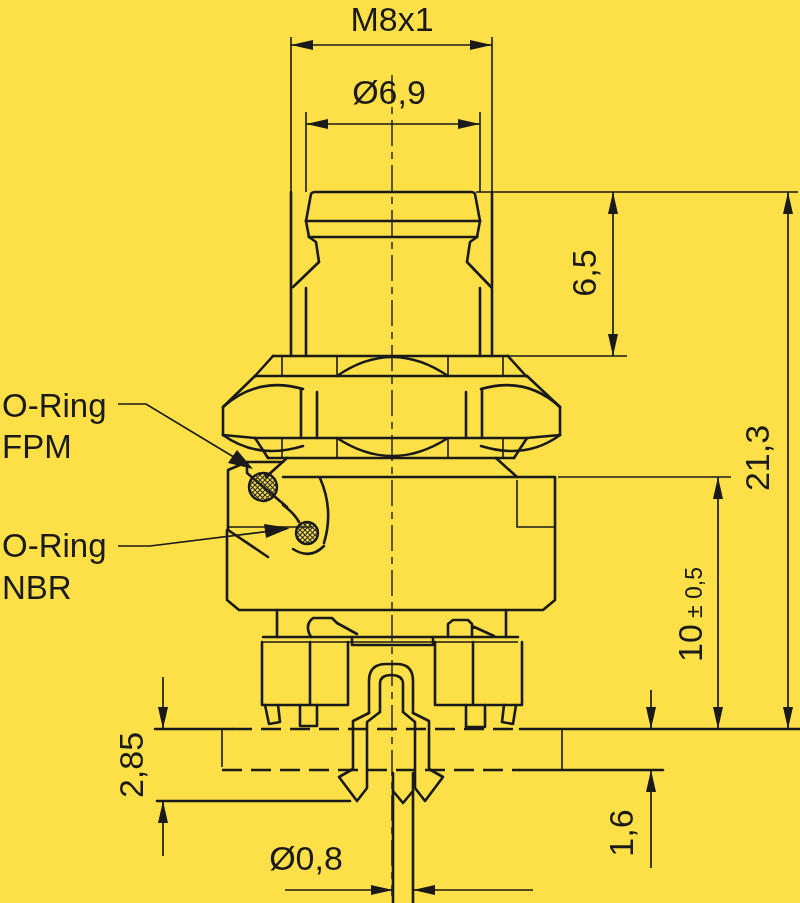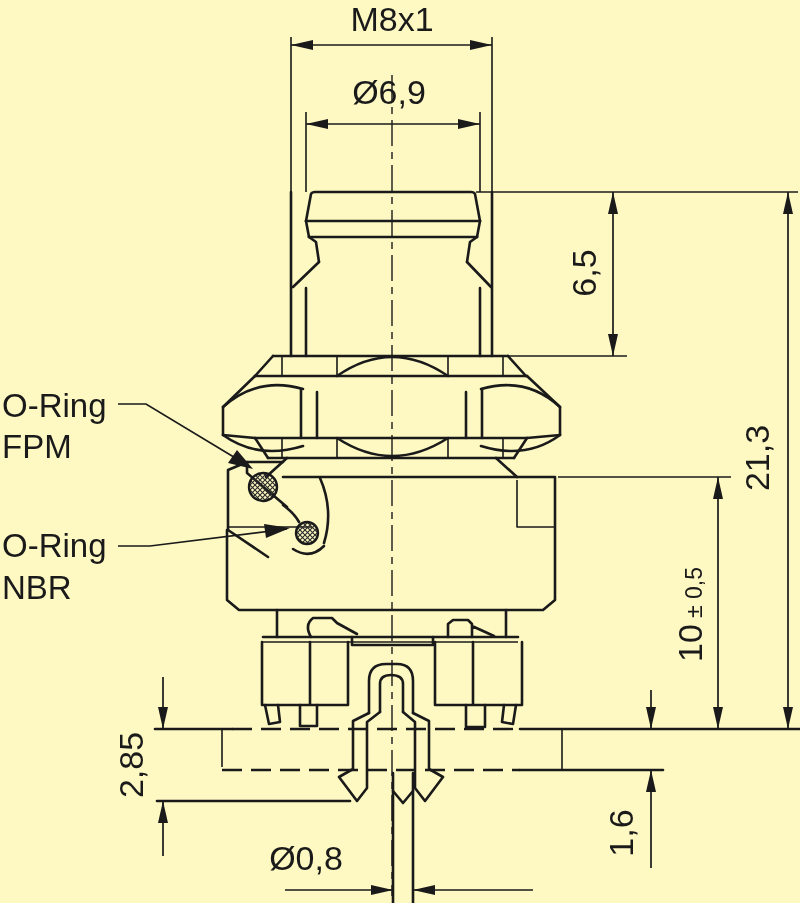--- a/index.html
+++ b/index.html
@@ -1,16 +1,16 @@
 <!DOCTYPE html>
 <html><head>
 <meta charset="utf-8">
 <style>
   html,body{margin:0;padding:0;background:#ffffff;}
-  .stage{width:800px;height:903px;background:#fef9c3;position:relative;overflow:hidden;}
+  .stage{width:800px;height:903px;background:#fde047;position:relative;overflow:hidden;}
   svg{display:block;}
   
   .p{stroke:#1a1a1a;stroke-width:2.6;fill:none;stroke-linejoin:round;stroke-linecap:round;}
   .t{stroke:#1a1a1a;stroke-width:1.6;fill:none;stroke-linejoin:round;}
   .d{stroke:#1a1a1a;stroke-width:1.7;fill:none;}
   .hid{stroke:#1a1a1a;stroke-width:2.4;fill:none;stroke-dasharray:20 9;}
   .cl{stroke:#1a1a1a;stroke-width:1.4;fill:none;stroke-dasharray:26 6 7 6;}
   .ah{fill:#1a1a1a;stroke:none;}
   text{font-family:"Liberation Sans","DejaVu Sans",sans-serif;fill:#1a1a1a;}
   .dim{font-size:34px;}

